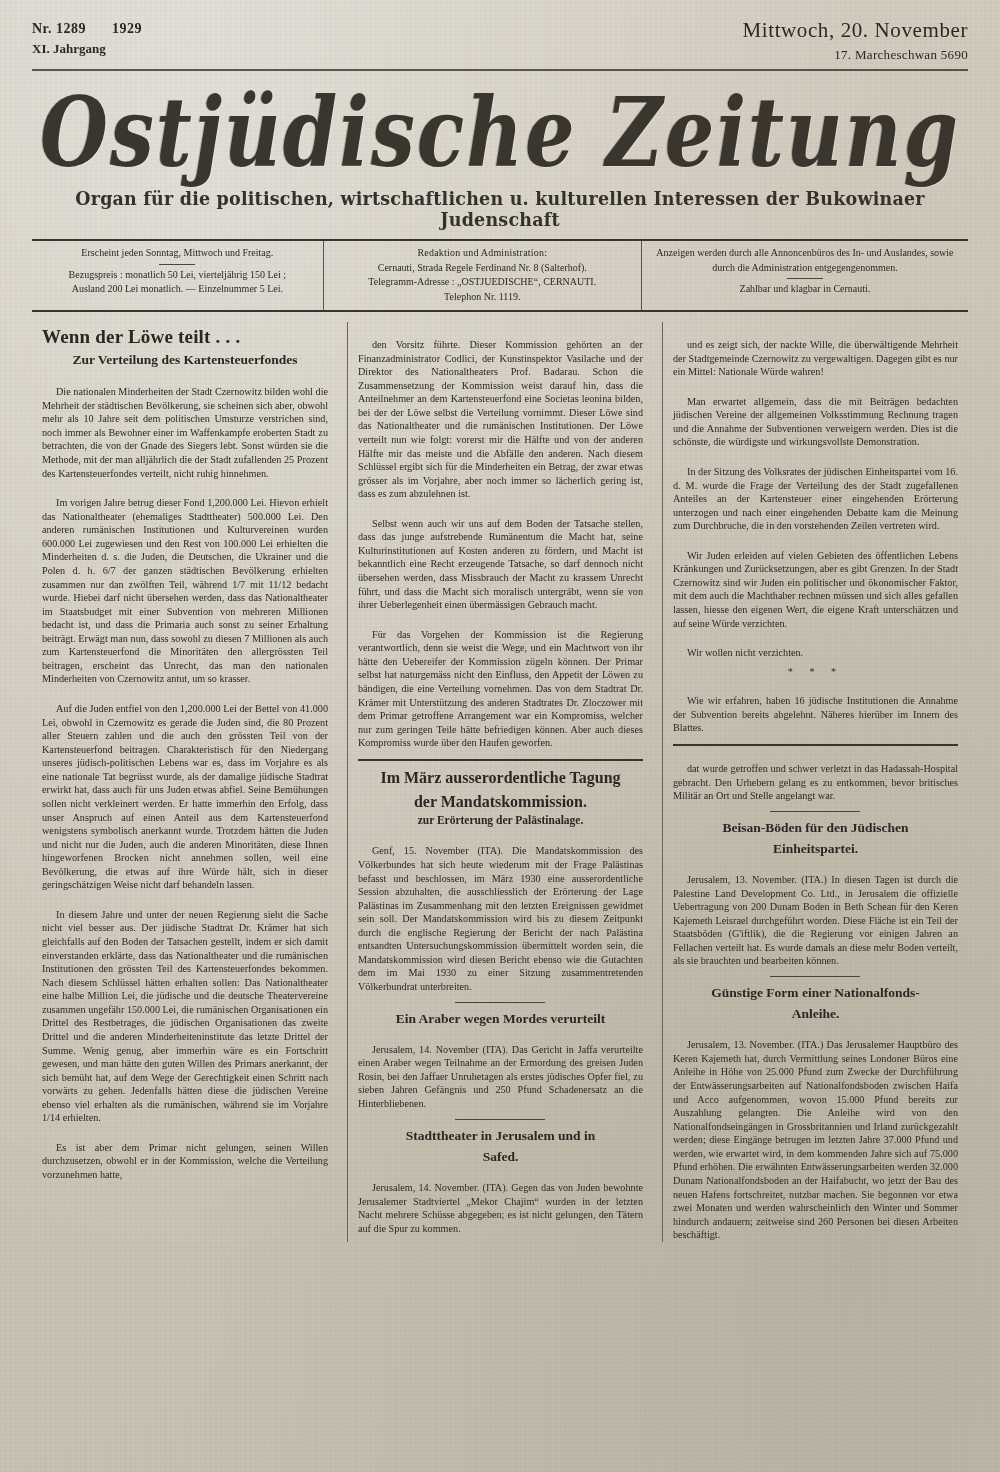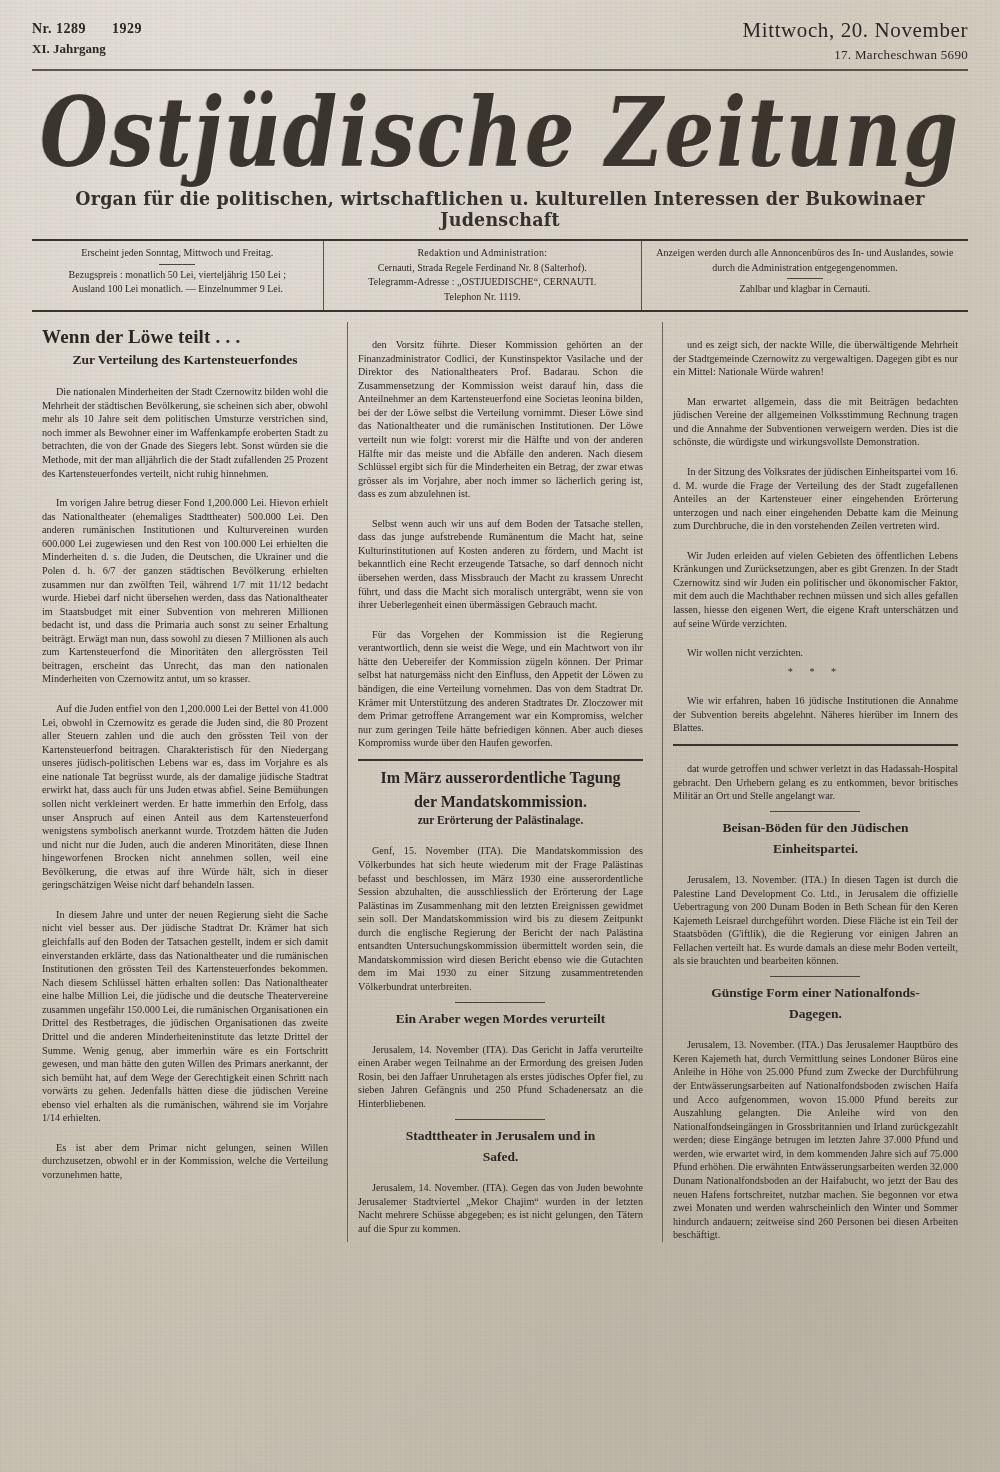--- a/index.html
+++ b/index.html
@@ -142,21 +142,21 @@
   <div class="title-wrap">
     <div class="paper-title blur">Ostjüdische Zeitung</div>
     <div class="subtitle">Organ für die politischen, wirtschaftlichen u. kulturellen Interessen der Bukowinaer Judenschaft</div>
   </div>
 
   <div class="infobar">
     <div class="cell c1">
       <div>Erscheint jeden Sonntag, Mittwoch und Freitag.</div>
       <div class="sep"></div>
       <div>Bezugspreis : monatlich 50 Lei, vierteljährig 150 Lei ;</div>
-      <div>Ausland 100 Lei monatlich. — Einzelnummer 9 Lei.</div>
+      <div>Ausland 200 Lei monatlich. — Einzelnummer 5 Lei.</div>
     </div>
     <div class="cell c2">
       <div class="hdr">Redaktion und Administration:</div>
       <div>Cernauti, Strada Regele Ferdinand Nr. 8 (Salterhof).</div>
       <div>Telegramm-Adresse :  „OSTJUEDISCHE“, CERNAUTI.</div>
       <div>Telephon Nr. 1119.</div>
     </div>
     <div class="cell c3">
       <div>Anzeigen werden durch alle Annoncenbüros des In- und Auslandes, sowie durch die Administration entgegengenommen.</div>
       <div class="sep"></div>
@@ -215,17 +215,17 @@
 
       <div class="short-rule"></div>
 
       <div class="sec-head small">Beisan-Böden für den Jüdischen</div>
       <div class="sec-head small">Einheitspartei.</div>
       <p>Jerusalem, 13. November. (ITA.) In diesen Tagen ist durch die Palestine Land Development Co. Ltd., in Jerusalem die offizielle Uebertragung von 200 Dunam Boden in Beth Schean für den Keren Kajemeth Leisrael durchgeführt worden. Diese Fläche ist ein Teil der Staatsböden (G'iftlik), die die Regierung vor einigen Jahren an Fellachen verteilt hat. Es wurde damals an diese mehr Boden verteilt, als sie brauchten und bearbeiten können.</p>
 
       <div class="short-rule"></div>
 
       <div class="sec-head small">Günstige Form einer Nationalfonds-</div>
-      <div class="sec-head small">Dagegen.</div>
+      <div class="sec-head small">Anleihe.</div>
       <p>Jerusalem, 13. November. (ITA.) Das Jerusalemer Hauptbüro des Keren Kajemeth hat, durch Vermittlung seines Londoner Büros eine Anleihe in Höhe von 25.000 Pfund zum Zwecke der Durchführung der Entwässerungsarbeiten auf Nationalfondsboden zwischen Haifa und Acco aufgenommen, wovon 15.000 Pfund bereits zur Auszahlung gelangten. Die Anleihe wird von den Nationalfondseingängen in Grossbritannien und Irland zurückgezahlt werden; diese Eingänge betrugen im letzten Jahre 37.000 Pfund und werden, wie erwartet wird, in dem kommenden Jahre sich auf 75.000 Pfund erhöhen. Die erwähnten Entwässerungsarbeiten werden 32.000 Dunam Nationalfondsboden an der Haifabucht, wo jetzt der Bau des neuen Hafens fortschreitet, nutzbar machen. Sie begonnen vor etwa zwei Monaten und werden wahrscheinlich den Winter und Sommer hindurch andauern; zeitweise sind 260 Personen bei diesen Arbeiten beschäftigt.</p>
     </div>
   </div>
 </div>
 
 </body></html>

